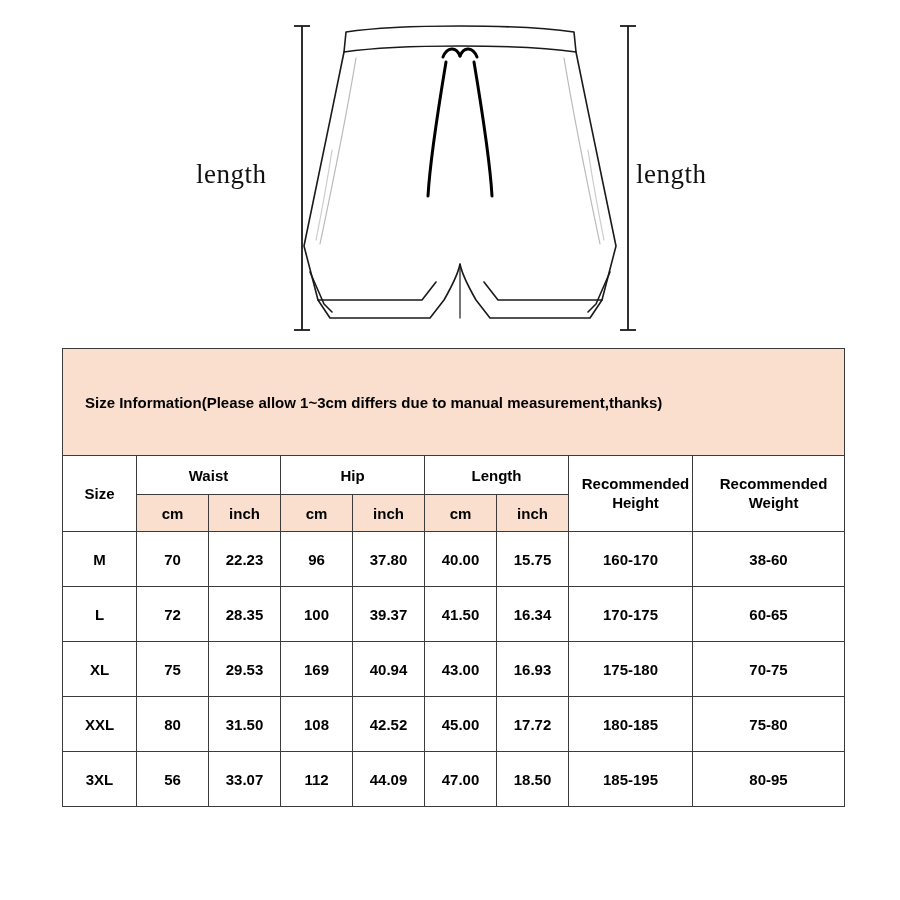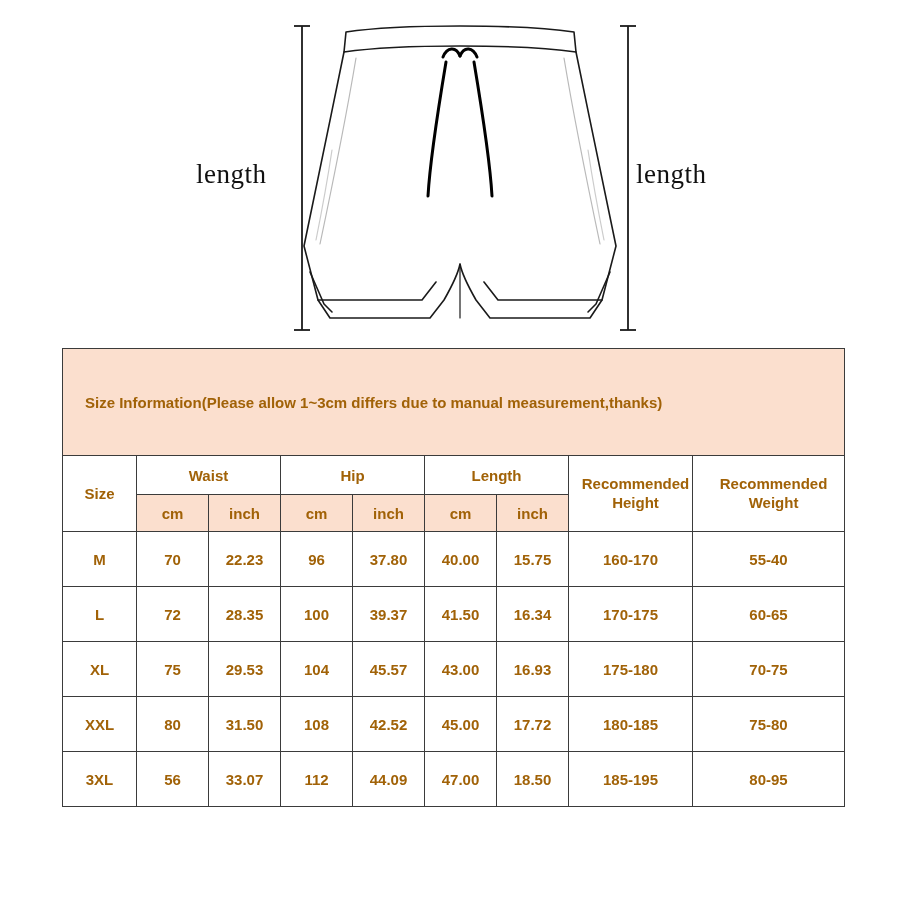--- a/index.html
+++ b/index.html
@@ -46,21 +46,21 @@
   table.size-table {
     border-collapse: collapse;
     width: 782px;
     table-layout: fixed;
   }
   table.size-table td, table.size-table th {
     border: 1px solid #3b3b3b;
     text-align: center;
     vertical-align: middle;
     font-size: 15px;
-    color: #a16207;
+    color: #000000;
     font-weight: bold;
     padding: 0;
   }
   .banner-cell {
     background: #fbdfce;
     height: 106px;
     text-align: left !important;
     padding-left: 22px !important;
     font-size: 16.5px;
     font-weight: bold;
@@ -193,41 +193,41 @@
 
       <tr class="data-row">
         <td>M</td>
         <td>70</td>
         <td>22.23</td>
         <td>96</td>
         <td>37.80</td>
         <td>40.00</td>
         <td>15.75</td>
         <td>160-170</td>
-        <td>55-40</td>
+        <td>38-60</td>
       </tr>
 
       <tr class="data-row">
         <td>L</td>
         <td>72</td>
         <td>28.35</td>
         <td>100</td>
         <td>39.37</td>
         <td>41.50</td>
         <td>16.34</td>
         <td>170-175</td>
         <td>60-65</td>
       </tr>
 
       <tr class="data-row">
         <td>XL</td>
         <td>75</td>
         <td>29.53</td>
-        <td>104</td>
-        <td>45.57</td>
+        <td>169</td>
+        <td>40.94</td>
         <td>43.00</td>
         <td>16.93</td>
         <td>175-180</td>
         <td>70-75</td>
       </tr>
 
       <tr class="data-row">
         <td>XXL</td>
         <td>80</td>
         <td>31.50</td>

